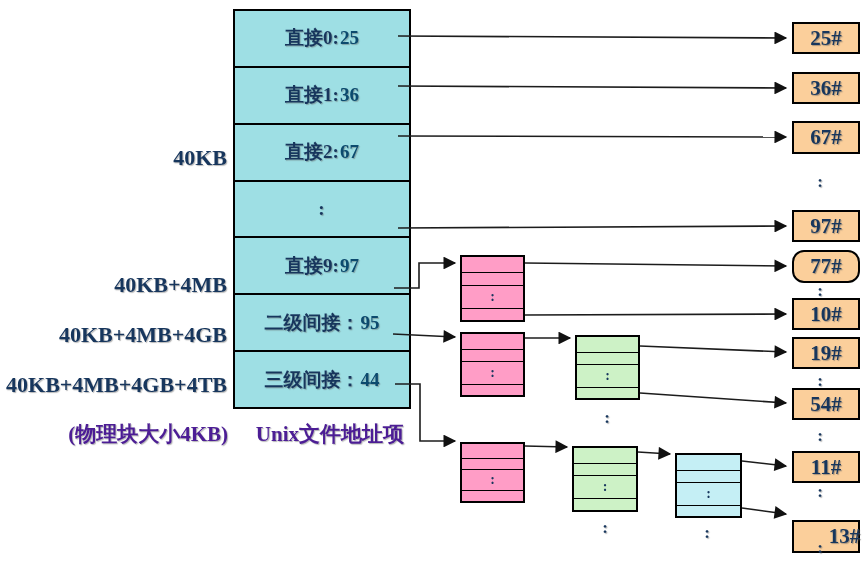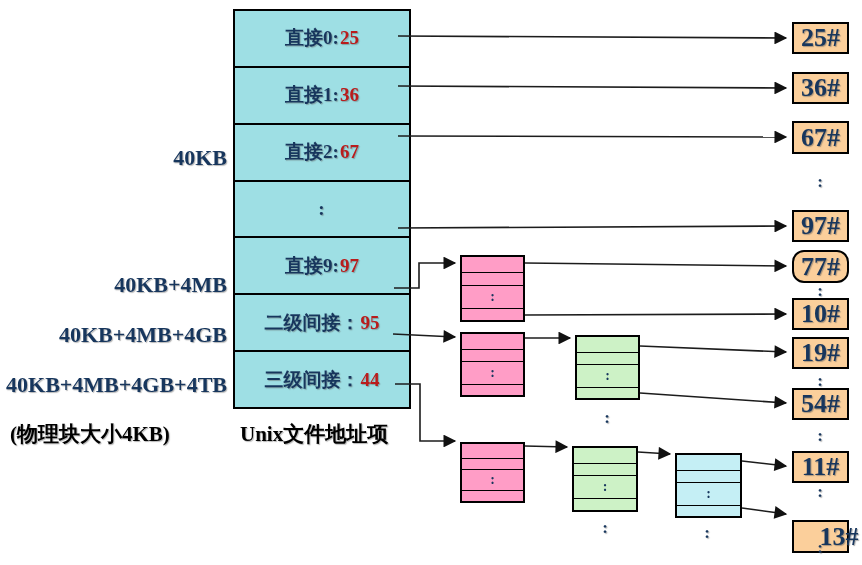--- a/index.html
+++ b/index.html
@@ -13,38 +13,38 @@
     background:#9EDFE4;border:2px solid #000;box-sizing:border-box;
     display:flex;flex-direction:column;
   }
   .trow{
     flex:1 1 0;display:flex;align-items:center;justify-content:center;gap:1px;
     border-bottom:2px solid #000;box-sizing:border-box;
     font-size:19px;color:#17365D;text-shadow:1px 1px 1px rgba(90,90,90,.45);
     white-space:nowrap;
   }
   .trow:last-child{border-bottom:none;}
-  .tvalue{color:#b91c1c;}
+  .tvalue{color:#0c4a6e;}
   
   .cap-label{
     position:absolute;right:635px;width:230px;text-align:right;line-height:22px;
     font-size:22px;color:#17365D;text-shadow:1px 1px 1px rgba(90,90,90,.45);
     white-space:nowrap;
   }
   
   .caption{
-    position:absolute;font-size:21px;color:#000000;line-height:24px;
-    text-shadow:1px 1px 1px rgba(90,90,90,.45);text-align:left;white-space:nowrap;
+    position:absolute;font-size:21px;color:#4c1d95;line-height:24px;
+    text-shadow:1px 1px 1px rgba(90,90,90,.45);text-align:right;white-space:nowrap;
   }
   
   .disk-box{
-    position:absolute;left:792px;width:57px;height:32px;box-sizing:border-box;
+    position:absolute;left:792px;width:68px;height:32px;box-sizing:border-box;
     background:#FBCF9B;border:2px solid #000;
     display:flex;align-items:center;justify-content:center;
-    font-size:26px;color:#17365D;text-shadow:1px 1px 1px rgba(90,90,90,.5);
+    font-size:21px;color:#17365D;text-shadow:1px 1px 1px rgba(90,90,90,.5);
   }
   
   .iblock{
     position:absolute;box-sizing:border-box;border:2px solid #000;
     display:flex;flex-direction:column;
   }
   .iblock .cell{
     display:flex;align-items:center;justify-content:center;box-sizing:border-box;
     border-bottom:1.6px solid #000;font-style:normal;
     font-size:14px;color:#17365D;font-weight:bold;

